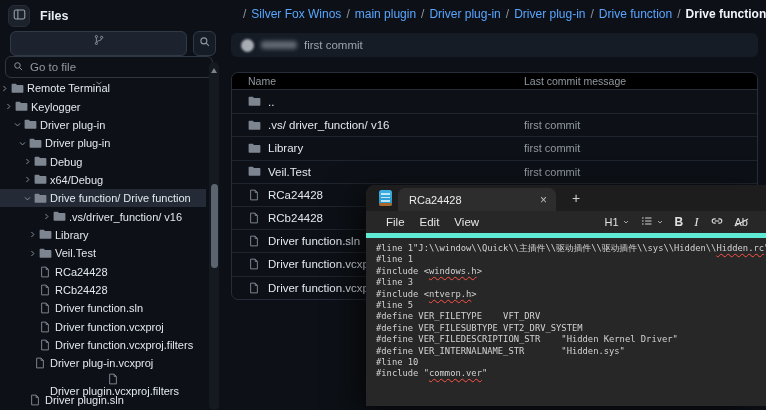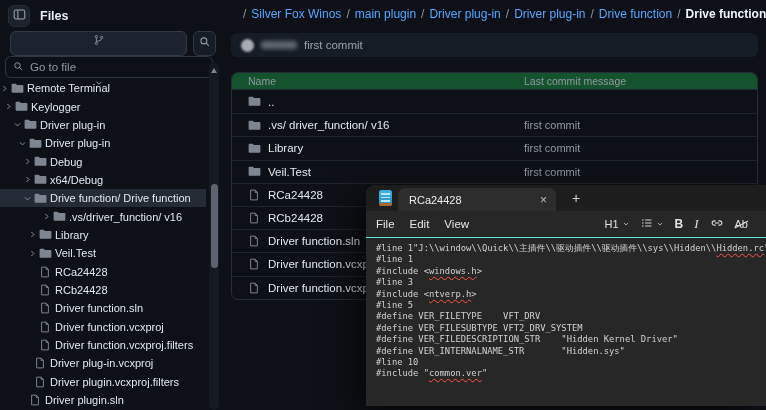--- a/index.html
+++ b/index.html
@@ -39,21 +39,21 @@
   .bc-link { color:#58a6ff; text-decoration:none; cursor:pointer; }
   .bc-current { color:#f0f6fc; font-weight:bold; }
 
   .commit-bar { position:absolute; left:231px; top:33px; width:527px; height:24px; background:#161c26;
                 border-radius:6px; display:flex; align-items:center; padding:0 10px; gap:7px; }
   .avatar { width:13px; height:13px; border-radius:50%; background:#c2c7cd; filter:blur(1.2px); opacity:.85; }
   .name-blob { width:36px; height:8px; background:#8a9099; border-radius:3px; filter:blur(2px); opacity:.65; }
   .commit-msg { font-size:11.5px; color:#9ba3ad; }
 
   .ftable { position:absolute; left:231px; top:72px; width:527px; border:1px solid #262d38; border-radius:7px; overflow:hidden; }
-  .thead { height:17px; background:#14532d; border-bottom:1px solid #262d38; position:relative;
+  .thead { height:17px; background:#000000; border-bottom:1px solid #262d38; position:relative;
            display:flex; align-items:center; }
   .th-name { font-size:10.5px; color:#9198a1; margin-left:16px; }
   .th-msg { font-size:10.5px; color:#9198a1; position:absolute; left:292px; }
   .trow { height:23.2px; display:flex; align-items:center; position:relative; padding-left:16px; }
   .trow + .trow { border-top:1px solid #1f252e; }
   .trow .ticon { width:20px; }
   .trow .fname { font-size:11.5px; color:#e2e8ef; cursor:pointer; }
   .trow .fmsg { position:absolute; left:292px; font-size:11px; color:#9198a1; }
 
   
@@ -64,21 +64,21 @@
              background:linear-gradient(#41b1e4,#2391c9); overflow:hidden; }
   .np-icon i { position:absolute; left:2px; right:2px; height:1.5px; background:#bfe7f7; }
   .np-icon i:nth-child(1){ top:3px; } .np-icon i:nth-child(2){ top:6.5px; } .np-icon i:nth-child(3){ top:10px; }
   .np-icon::after { content:""; position:absolute; left:0; right:0; bottom:0; height:3.5px; background:#a9672c; }
   .tab { position:absolute; left:32px; top:3px; width:158px; height:23px; background:#2d2d2d;
          border-radius:7px 7px 0 0; display:flex; align-items:center; padding:0 9px 0 11px; cursor:pointer; }
   .tab-label { font-size:11px; color:#ececec; flex:1; }
   .tab-close { color:#bdbdbd; font-size:12px; cursor:pointer; }
   .new-tab { position:absolute; left:200px; top:3px; width:20px; height:20px; color:#cfcfcf; font-size:14px;
              background:none; border:none; cursor:pointer; }
-  .menubar { height:27px; display:flex; align-items:center; padding-left:10px; border-bottom:1px solid #5eead4; }
+  .menubar { height:27px; display:flex; align-items:center; padding-left:20px; border-bottom:5px solid #5eead4; }
   .menu { font-size:11.5px; color:#e6e6e6; margin-right:15px; cursor:pointer; }
   .fmt { margin-left:auto; display:flex; align-items:center; gap:11px; padding-right:18px; }
   .fmt-btn { display:flex; align-items:center; gap:3px; color:#e0e0e0; font-size:11px; cursor:pointer; }
   .fmt-btn.bold { font-weight:bold; font-size:12px; }
   .fmt-btn.italic { font-family:"Liberation Serif", serif; font-style:italic; font-size:13px; }
   .fmt-btn.strike { position:relative; }
   .fmt-btn.strike::after { content:""; position:absolute; left:-1px; top:6px; width:15px; height:1.2px;
                            background:#d8d8d8; transform:rotate(-28deg); }
   .content { height:168px; padding:5px 0 0 10px; font-family:"DejaVu Sans Mono","Liberation Mono",monospace;
              font-size:8.8px; line-height:11.4px; color:#d2d2d2; white-space:pre; overflow:hidden; }
@@ -321,21 +321,21 @@
       <div class="tree-row" style="padding-left: 23px;">
         <span class="chev"></span>
         <span class="ticon">
           <svg viewBox="0 0 16 16" width="12" height="12">
             <path d="M3.5 1.5h6l3 3v10h-9z" fill="none" stroke="#7d8590" stroke-width="1.3"></path>
             <path d="M9.5 1.5v3h3" fill="none" stroke="#7d8590" stroke-width="1.3"></path>
           </svg>
         </span>
         <span class="tlabel">Driver plug-in.vcxproj</span>
       </div>
-      <div class="tree-row" style="padding-left: 23px;">
+      <div class="tree-row" style="padding-left: 23px; flex-direction: column;">
         <span class="chev"></span>
         <span class="ticon">
           <svg viewBox="0 0 16 16" width="12" height="12">
             <path d="M3.5 1.5h6l3 3v10h-9z" fill="none" stroke="#7d8590" stroke-width="1.3"></path>
             <path d="M9.5 1.5v3h3" fill="none" stroke="#7d8590" stroke-width="1.3"></path>
           </svg>
         </span>
         <span class="tlabel">Driver plugin.vcxproj.filters</span>
       </div>
       <div class="tree-row" style="padding-left: 18px;">

